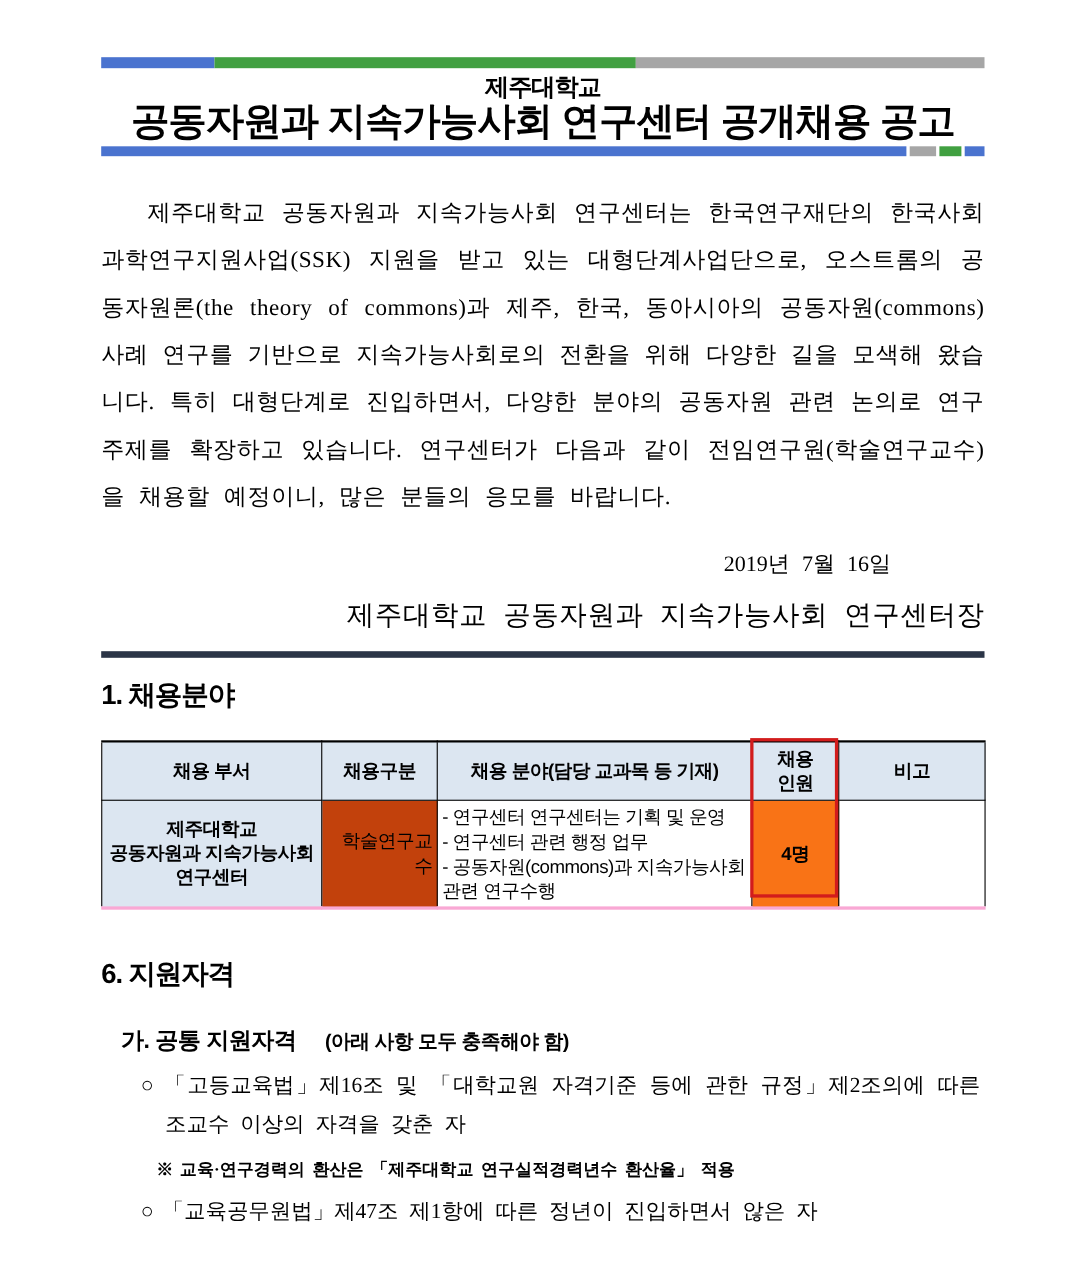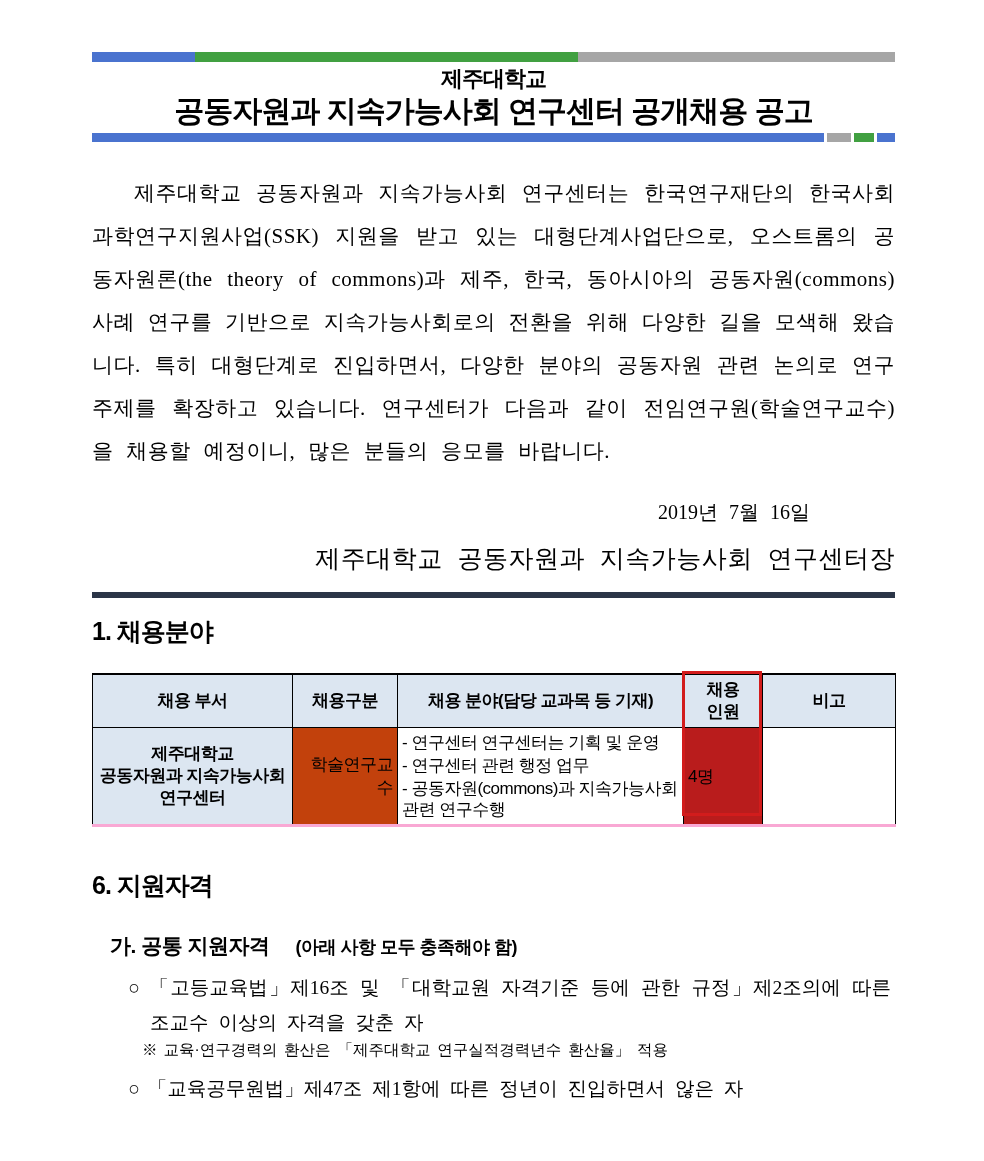--- a/index.html
+++ b/index.html
@@ -47,21 +47,21 @@
     font-family: "Liberation Sans", "DejaVu Sans", sans-serif;
     font-weight: 800;
     font-size: 22px;
     line-height: 26px;
     letter-spacing: -1px;
   }
   .title-main {
     text-align: center;
     font-family: "Liberation Sans", "DejaVu Sans", sans-serif;
     font-weight: 800;
-    font-size: 30px;
+    font-size: 35px;
     line-height: 38px;
     letter-spacing: -1px;
   }
 
   
   .intro {
     margin-top: 30px;
     font-size: 21px;
     line-height: 43px;
     text-align: justify;
@@ -133,22 +133,23 @@
     font-weight: 700;
     text-align: center;
     white-space: pre-line;
     line-height: 22px;
     height: 90px;
   }
   td.cell-category { text-align: right; background: #c2410c; }
   td.cell-duties { background: #fff; padding: 4px 6px; }
   td.cell-duties .duty { line-height: 21px; margin: 2px 0; }
   td.cell-count {
-    background: #b91c1c;
-    font-weight: 400;
+    background: #f97316;
+    font-weight: 700;
+    text-align: center;
   }
   td.cell-note { background: #fff; }
   .red-col-overlay {
     position: absolute;
     left: 590px; top: -2px;
     width: 80px; height: 145px;
     border: 3px solid #d21c1c;
     pointer-events: none;
     box-sizing: border-box;
   }
@@ -171,24 +172,25 @@
     padding-left: 58px;
     text-indent: -22px;
     font-size: 19.5px;
     line-height: 35px;
     word-spacing: 5px;
     text-align: justify;
     padding-right: 4px;
   }
   .bullet .marker { margin-right: 8px; }
   .sub-note {
-    margin-top: 0;
+    margin-top: 13px;
     padding-left: 50px;
     font-size: 15.5px;
     word-spacing: 3px;
+    font-weight: bold;
   }
   .sub-note .marker { margin-right: 6px; }
 </style>
 </head>
 <body>
 
 <div class="page">
   <div class="content">
 
     <div class="topbar">

